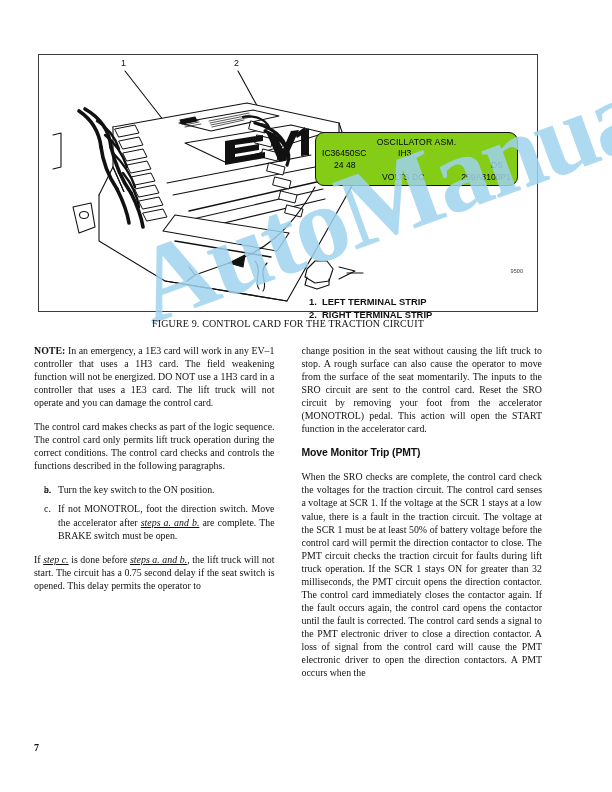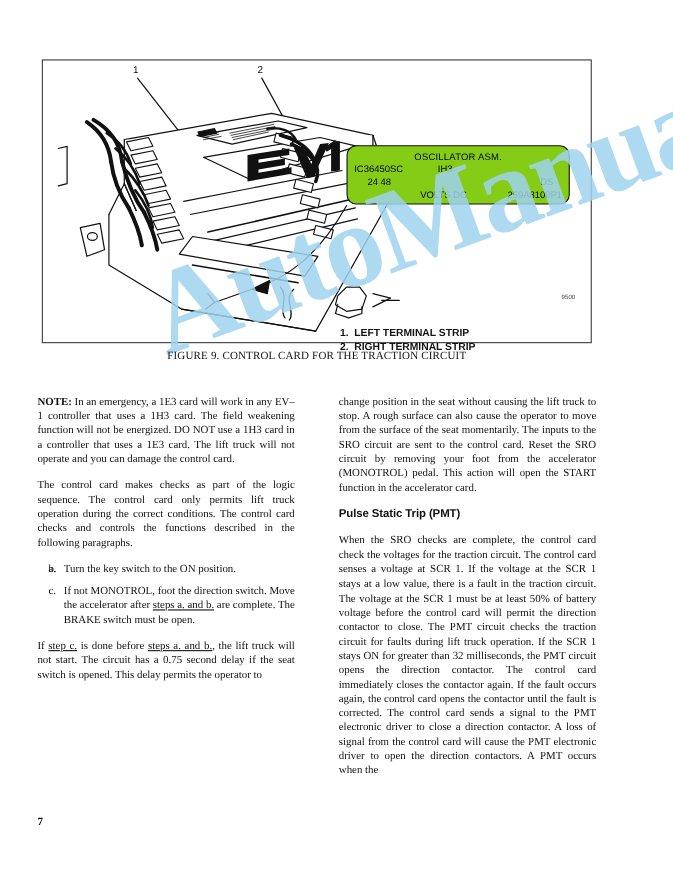--- a/index.html
+++ b/index.html
@@ -128,24 +128,24 @@
     font-size: 10px;
     letter-spacing: .15px;
     color: #111;
     z-index: 6;
   }
 
   
   .columns {
     position: absolute;
     left: 34px;
-    top: 359px;
+    top: 344px;
     width: 508px;
     display: flex;
-    gap: 40px;
+    gap: 27px;
     z-index: 6;
   }
   .col {
     width: 241px;
     font-size: 9.9px;
     line-height: 13.05px;
     text-align: justify;
     color: #111;
   }
   .col p {
@@ -174,21 +174,21 @@
     position: relative;
     padding-left: 24px;
     margin-bottom: 6px;
     text-align: justify;
   }
   ol.steps li .mk {
     position: absolute;
     left: 10px;
     top: 0;
   }
-  u.ul { text-decoration: underline; }
+  u.ul { text-decoration: underline; font-style: italic; }
 
   .page-number {
     position: absolute;
     left: 34px;
     top: 742px;
     font-family: "Liberation Serif", "DejaVu Serif", serif;
     font-weight: bold;
     font-size: 10px;
     color: #111;
     z-index: 6;
@@ -370,20 +370,20 @@
           <span class="mk">c.</span><span>If not MONOTROL, foot the direction switch. Move the accelerator after </span><u class="ul">steps a. and b.</u><span> are complete. The BRAKE switch must be open.</span>
         </li>
       </ol>
 
       <p class="tight"><span>If </span><u class="ul">step c.</u><span> is done before </span><u class="ul">steps a. and b.</u><span>, the lift truck will not start. The circuit has a 0.75 second delay if the seat switch is opened. This delay permits the operator to</span></p>
     </div>
 
     <div class="col">
       <p>change position in the seat without causing the lift truck to stop. A rough surface can also cause the operator to move from the surface of the seat momentarily. The inputs to the SRO circuit are sent to the control card. Reset the SRO circuit by removing your foot from the accelerator (MONOTROL) pedal. This action will open the START function in the accelerator card.</p>
 
-      <h3 class="spaced">Pulse Static Trip (PMT)</h3>
+      <h3 class="spaced">Move Monitor Trip (PMT)</h3>
 
       <p class="tight">When the SRO checks are complete, the control card check the voltages for the traction circuit. The control card senses a voltage at SCR 1. If the voltage at the SCR 1 stays at a low value, there is a fault in the traction circuit. The voltage at the SCR 1 must be at least 50% of battery voltage before the control card will permit the direction contactor to close. The PMT circuit checks the traction circuit for faults during lift truck operation. If the SCR 1 stays ON for greater than 32 milliseconds, the PMT circuit opens the direction contactor. The control card immediately closes the contactor again. If the fault occurs again, the control card opens the contactor until the fault is corrected. The control card sends a signal to the PMT electronic driver to close a direction contactor. A loss of signal from the control card will cause the PMT electronic driver to open the direction contactors. A PMT occurs when the</p>
     </div>
   </div>
 
   <div class="page-number">7</div>
 </div>
 
 </body></html>

